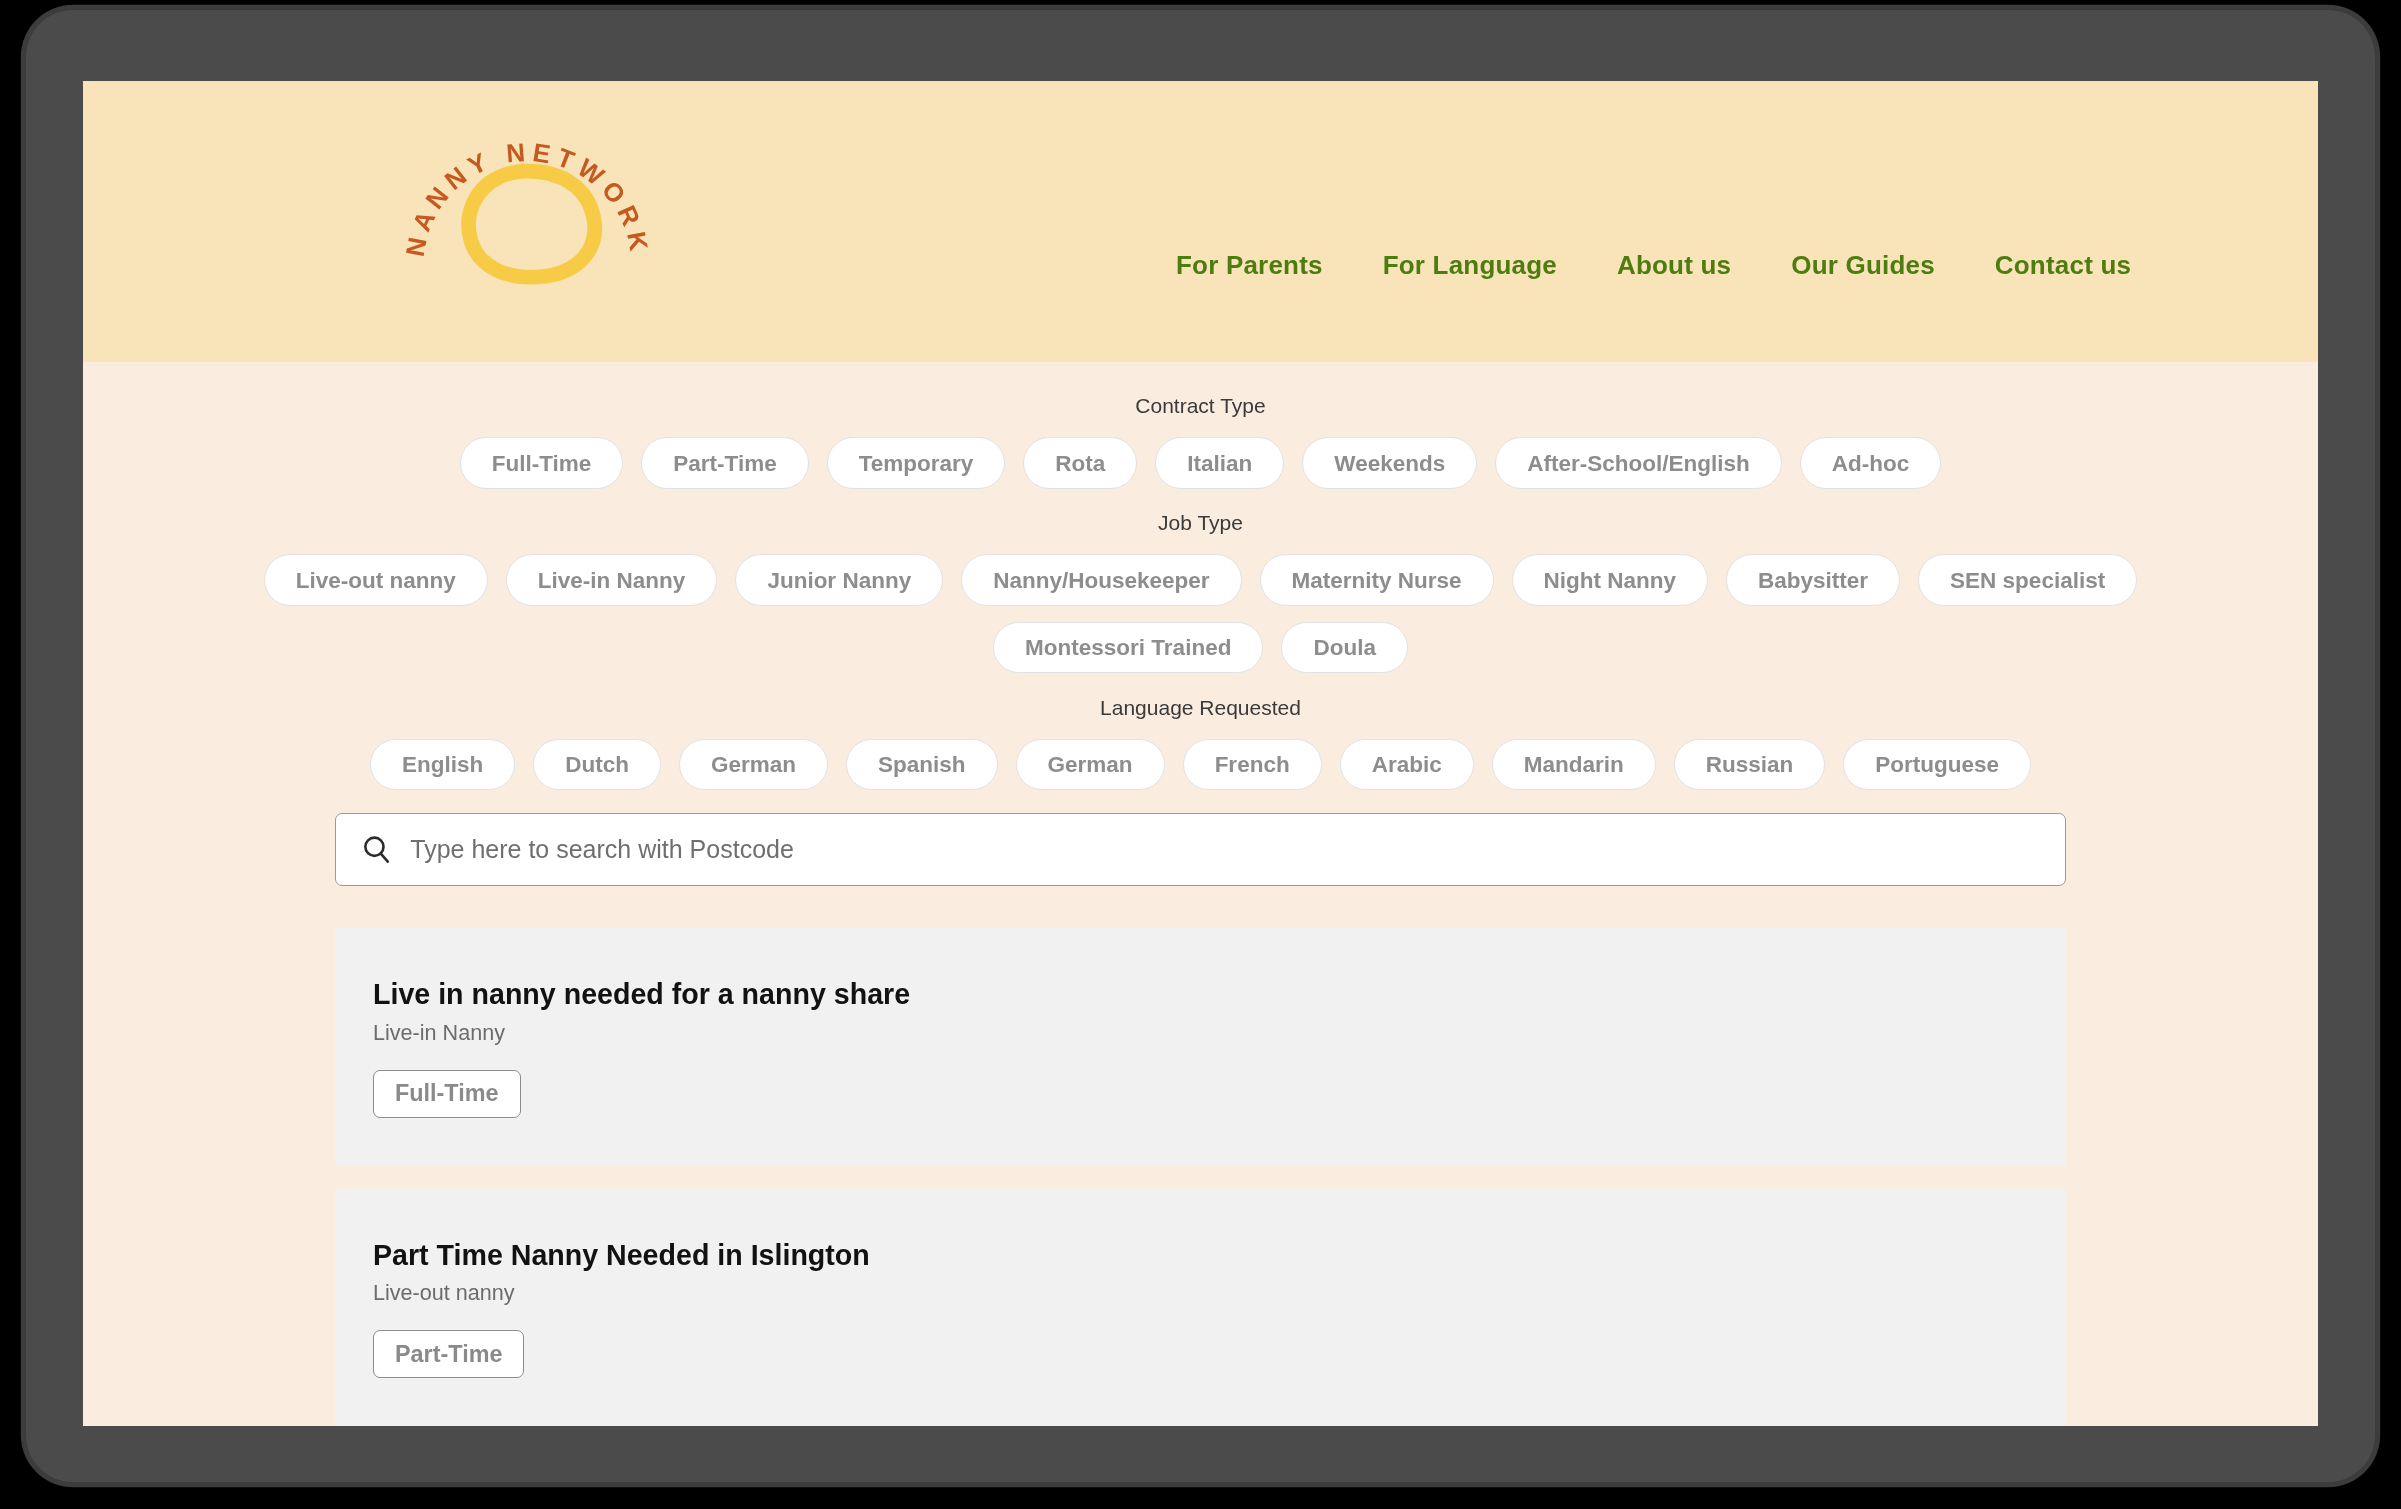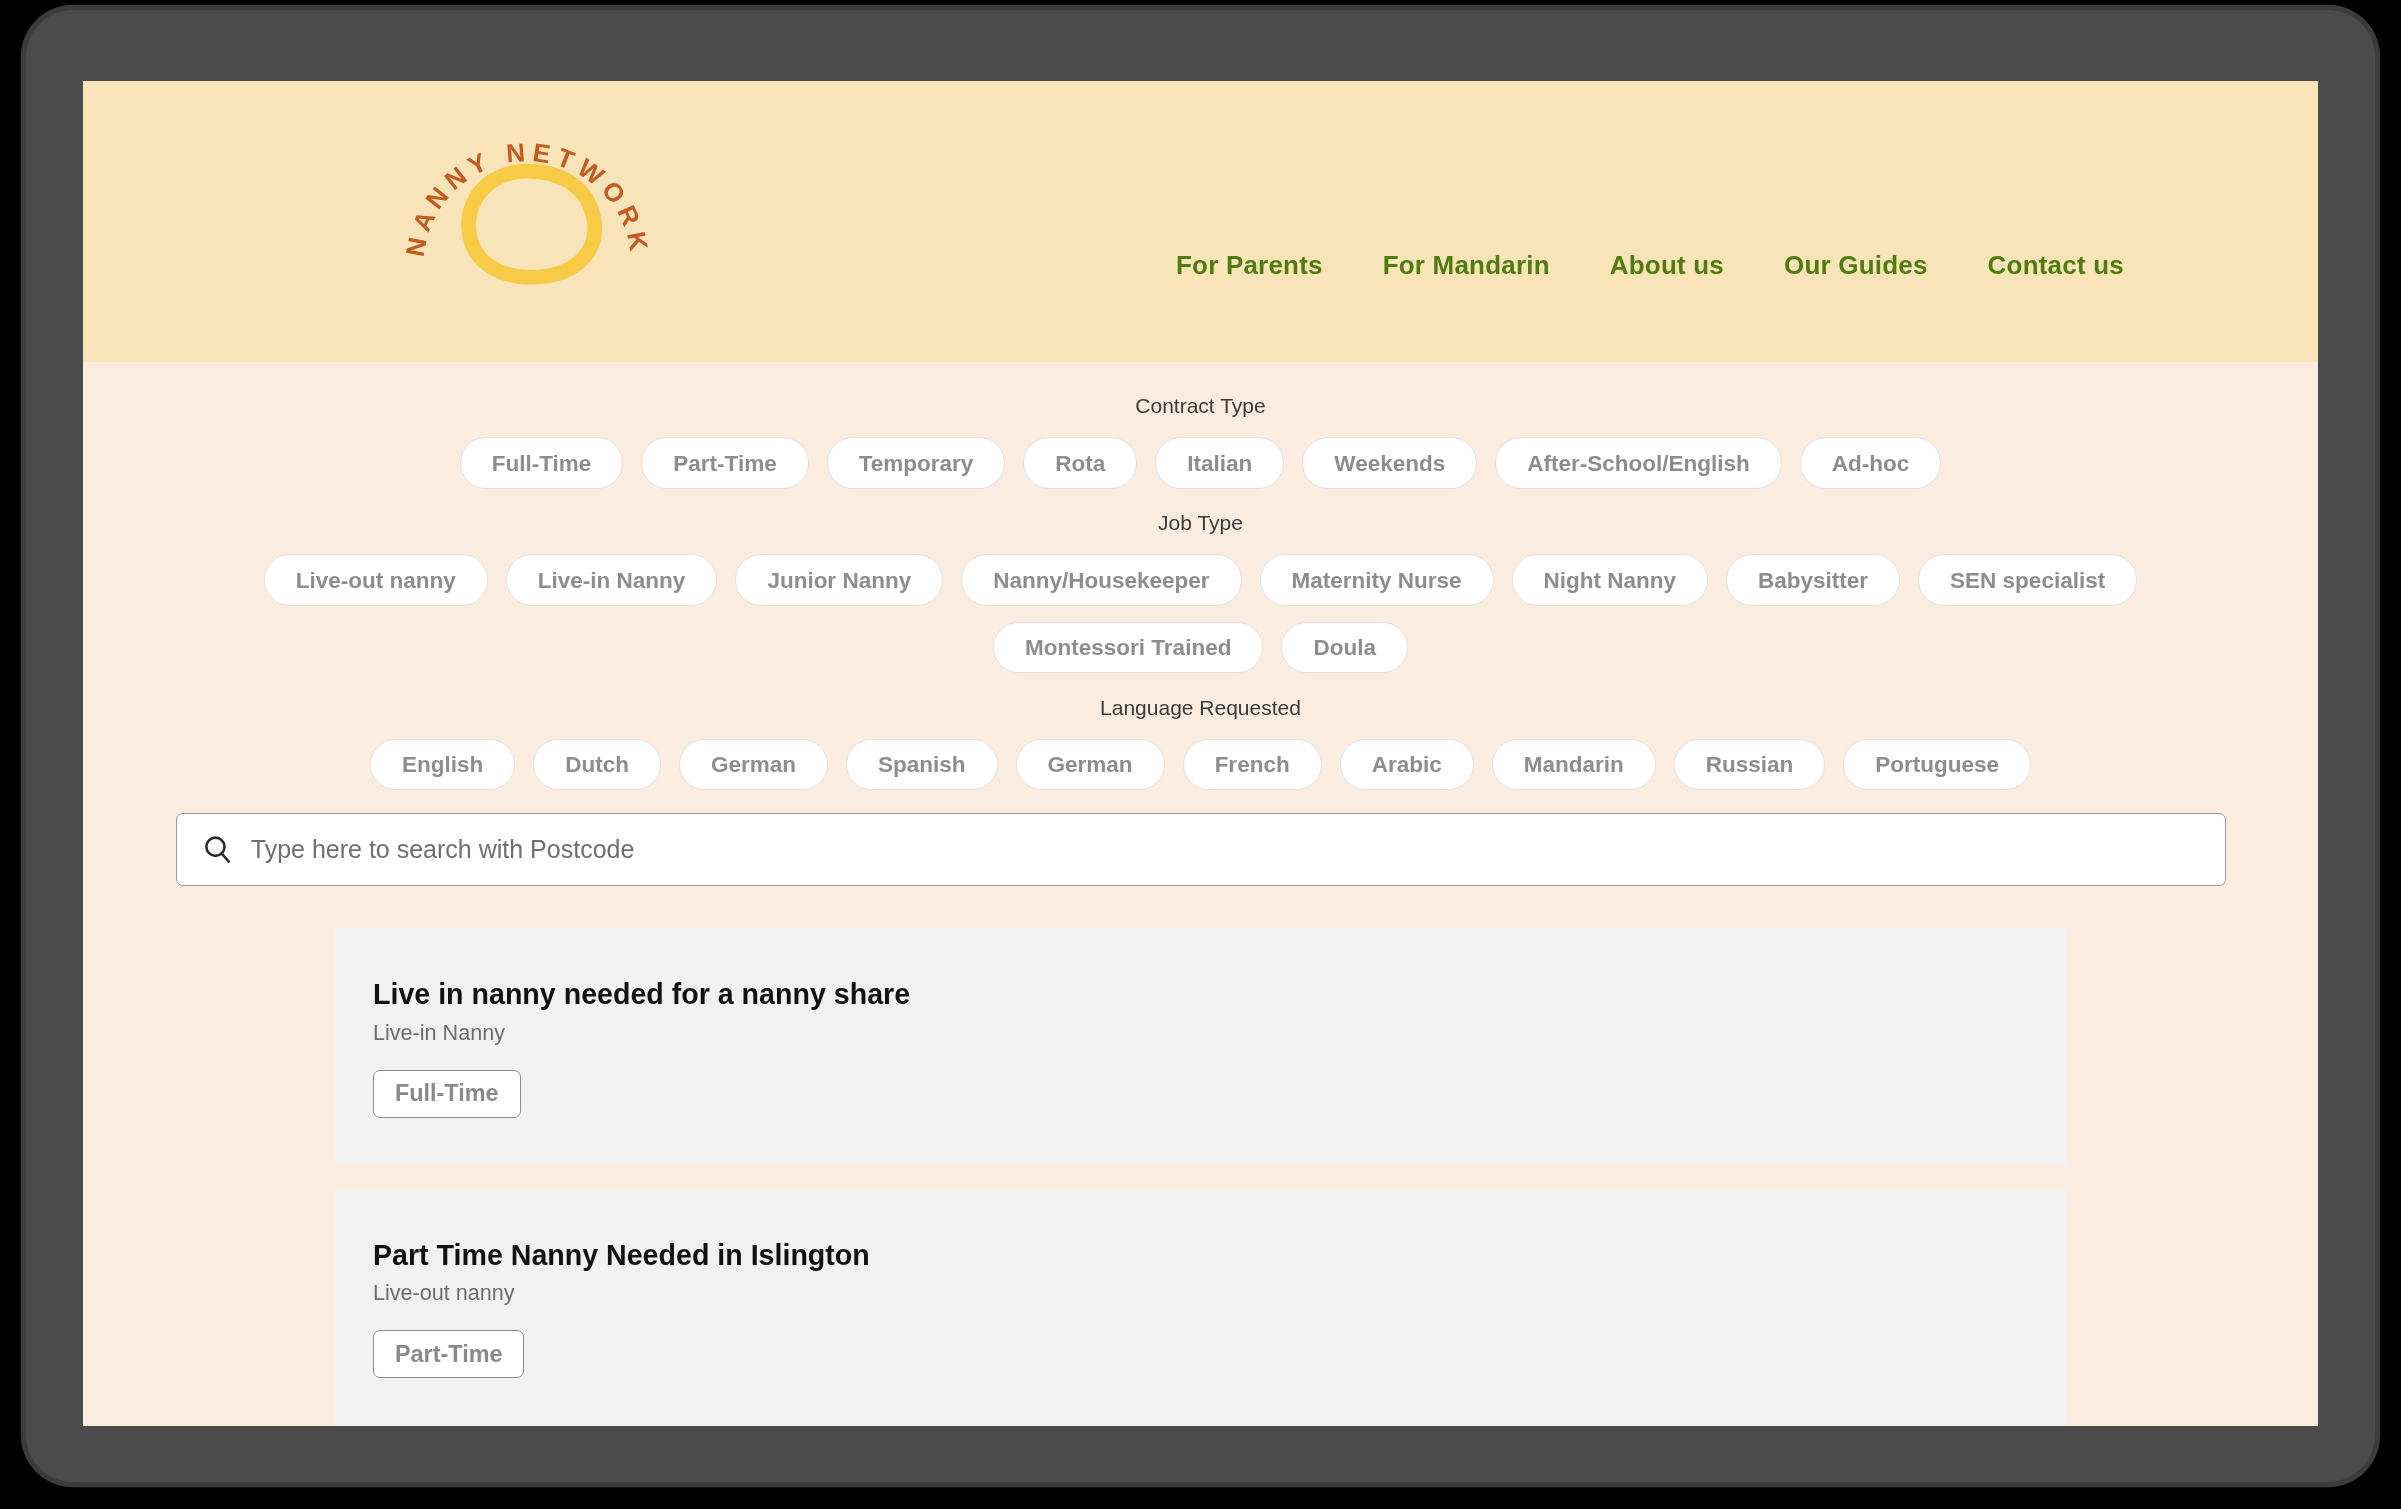--- a/index.html
+++ b/index.html
@@ -99,21 +99,21 @@
     font-weight: bold;
     color: #8d8d8d;
     white-space: nowrap;
     cursor: pointer;
     line-height: 1.2;
   }
 
   
   #search-wrap {
     margin: 12px auto 0;
-    width: 2050px;
+    width: 1731px;
     height: 73px;
     background: #ffffff;
     border: 1.7px solid #9a9a9a;
     border-radius: 7px;
     display: flex;
     align-items: center;
     padding: 0 24px;
   }
   #search-icon { flex: 0 0 auto; margin-right: 17.3px; display: block; }
   #search-input {
@@ -181,21 +181,21 @@
                    C 70,124 84,92 112,79
                    C 122,74 133,72 145,72 Z" fill="none" stroke="#f7cb46" stroke-width="17" stroke-linecap="round"></path>
           <text font-family="'Liberation Sans', sans-serif" font-size="30" font-weight="bold" fill="#c55a20" letter-spacing="7">
             <textPath href="#arcPath" startOffset="50%" text-anchor="middle">NANNY NETWORK</textPath>
           </text>
         </svg>
       </div>
 
       <nav id="main-nav">
         <a class="nav-link">For Parents</a>
-        <a class="nav-link">For Mandarin</a>
+        <a class="nav-link">For Language</a>
         <a class="nav-link">About us</a>
         <a class="nav-link">Our Guides</a>
         <a class="nav-link">Contact us</a>
       </nav>
 
     </header>
 
     <section id="filters">
 
       <div class="filter-group-label">Contract Type</div>

